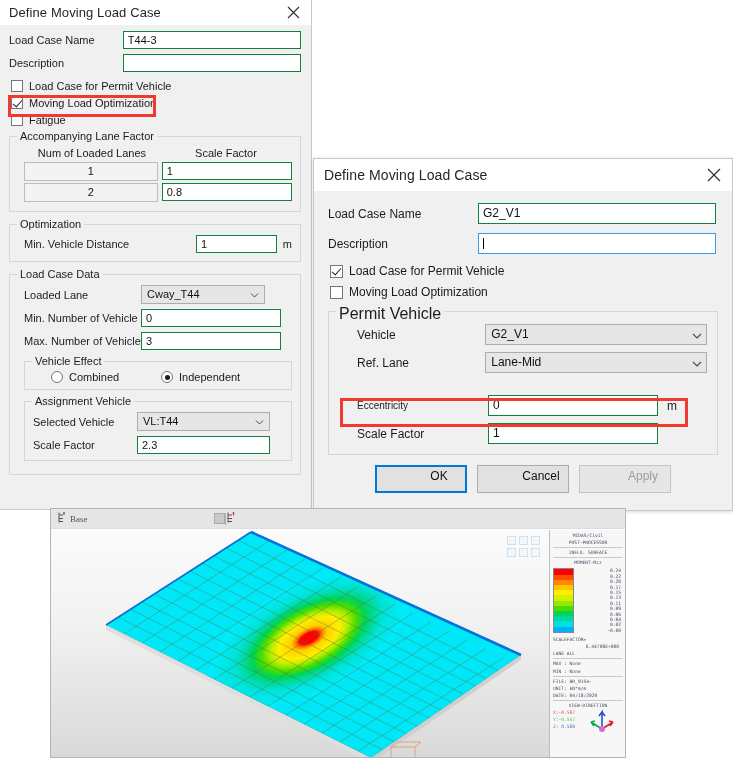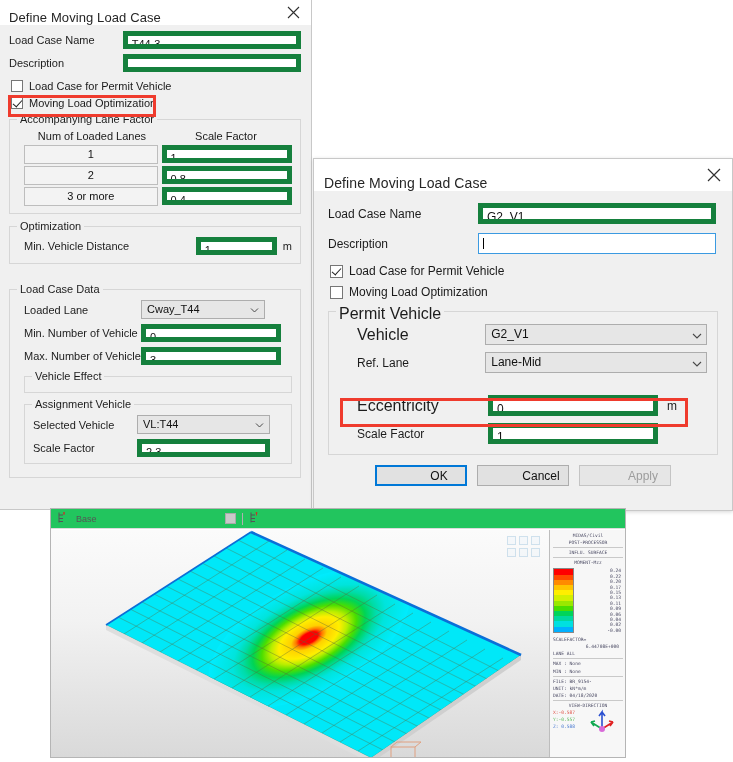--- a/index.html
+++ b/index.html
@@ -9,36 +9,36 @@
     background:#ffffff;
     font-family:"Liberation Sans", sans-serif;
     font-size:11px; color:#1a1a1a;
     overflow:hidden;
   }
 
   
   .dialog { position:absolute; background:#f0f0f0; border:1px solid #c8c8c8; }
   .dlg-title-bar {
     height:26px; background:#ffffff; position:relative;
-    display:flex; align-items:flex-end; padding-left:10px;
+    display:flex; align-items:center; padding-left:10px;
   }
   .dlg-title { font-size:13px; color:#262626; letter-spacing:.1px; }
   .dlg-close {
     position:absolute; right:8px; top:50%; transform:translateY(-50%);
     width:20px; height:20px; display:flex; align-items:center; justify-content:center;
     color:#303030; cursor:default;
   }
   .dlg-close svg { display:block; }
   .dlg-body { padding:6px 10px 8px 10px; }
 
   
   .row { display:flex; align-items:center; margin-bottom:5px; }
   .lbl { color:#1c1c1c; }
   .tbox {
-    background:#ffffff; border:5px solid #15803d;
+    background:#ffffff; border:1px solid #15803d;
     height:18px; line-height:16px; padding:0 4px;
     font-size:11px; color:#111; overflow:hidden; white-space:nowrap;
   }
   .tbox.focused { border:1px solid #3b9ae1; }
   .tbox.caret::before {
     content:""; display:inline-block; width:1px; height:11px;
     background:#000; vertical-align:-2px; margin-right:1px;
   }
   .unit { margin-left:6px; color:#1c1c1c; }
 
@@ -89,37 +89,37 @@
   .lf-head div { text-align:center; font-size:11px; }
   .lf-row { display:flex; margin-bottom:2px; }
   .lf-cell {
     background:#f3f3f3; border:1px solid #bdbdbd; height:19px; line-height:17px;
     text-align:center; font-size:11px; color:#111;
   }
 
   
   .btnbar { display:flex; justify-content:center; gap:10px; margin-top:10px; padding-bottom:4px; }
   .btn {
-    width:92px; height:21px; line-height:21px; text-align:center;
+    width:92px; height:28px; line-height:21px; text-align:center;
     background:#e1e1e1; border:1px solid #adadad; font-size:12px; color:#111;padding-left:36px;
   }
   .btn.default { border:2px solid #0078d7; background:#e1e1e1; line-height:19px; }
   .btn.disabled { color:#9d9d9d; background:#e6e6e6; border-color:#c4c4c4; }
 
   
   .redbox { position:absolute; border:3px solid #ef3b2d; pointer-events:none; }
 
   
   #viewport {
     position:absolute; left:50px; top:508px; width:576px; height:250px;
     background:#ffffff; border:1px solid #b5b5b5; overflow:hidden;
   }
   .vp-toolbar {
-    height:20px; background:#22c55e; border-bottom:1px solid #dcdcdc;
-    display:flex; align-items:center; padding-left:6px; gap:6px;
+    height:20px; background:#e5e5e5; border-bottom:1px solid #dcdcdc;
+    display:flex; align-items:center; padding-left:6px; font-family:Liberation Serif, serif;
   }
   .vp-tool-label { font-size:9px; color:#555; }
   .vp-mini-btn {
     width:11px; height:11px; background:#c9c9c9; border:1px solid #aaa;
     display:inline-block; position:relative;
   }
   .vp-sep { width:1px; height:12px; background:#b0b0b0; }
 
   .vp-main { position:absolute; left:0; top:21px; right:0; bottom:0; display:flex; }
   .vp-scene {
@@ -183,51 +183,51 @@
     <div class="cbrow" style="margin-top:8px">
       <span class="cb"></span>
       <span>Load Case for Permit Vehicle</span>
     </div>
 
     <div class="cbrow">
       <span class="cb checked"></span>
       <span>Moving Load Optimization</span>
     </div>
 
+    <div class="cbrow">
+      <span class="cb"></span>
+      <span>Fatigue</span>
+    </div>
 
     <div class="grp" style="margin-top:10px">
       <span class="grp-title">Accompanying Lane Factor</span>
       <div class="lf-head">
         <div style="width:140px">Num of Loaded Lanes</div>
         <div style="width:136px">Scale Factor</div>
       </div>
       <div class="lf-row">
         <div class="lf-cell" style="width:140px">1</div>
         <div class="tbox" style="width:136px; margin-left:4px">1</div>
       </div>
       <div class="lf-row">
         <div class="lf-cell" style="width:140px">2</div>
         <div class="tbox" style="width:136px; margin-left:4px">0.8</div>
-      </div>
-      <div class="lf-row" style="margin-bottom:0">
-        <div class="lf-cell" style="width:140px">3 or more</div>
-        <div class="tbox" style="width:136px; margin-left:4px">0.4</div>
       </div>
     </div>
 
     <div class="grp" style="margin-top:12px; padding-bottom:8px">
       <span class="grp-title">Optimization</span>
       <div class="row" style="margin-bottom:0">
         <div class="lbl" style="width:180px">Min. Vehicle Distance</div>
         <div class="tbox" style="width:84px">1</div>
         <span class="unit">m</span>
       </div>
     </div>
 
-    <div class="grp" style="margin-top:25px">
+    <div class="grp" style="margin-top:12px">
       <span class="grp-title">Load Case Data</span>
 
       <div class="row">
         <div class="lbl" style="width:117px">Loaded Lane</div>
         <div class="combo" style="width:124px">
           <span>Cway_T44</span>
           <span class="chev">
             <svg width="9" height="9" viewBox="0 0 9 9">
                 <path d="M1 3 L4.5 6.5 L8 3" stroke="#4a4a4a" stroke-width="1" fill="none"></path>
               </svg>
@@ -240,20 +240,30 @@
         <div class="tbox" style="width:140px">0</div>
       </div>
 
       <div class="row">
         <div class="lbl" style="width:117px">Max. Number of Vehicle</div>
         <div class="tbox" style="width:140px">3</div>
       </div>
 
       <div class="grp" style="margin-top:11px; padding:9px 8px 6px 8px">
         <span class="grp-title">Vehicle Effect</span>
+        <div style="display:flex; align-items:center; padding-left:18px">
+          <div style="display:flex; align-items:center; width:110px">
+            <span class="rb"></span>
+            <span>Combined</span>
+          </div>
+          <div style="display:flex; align-items:center">
+            <span class="rb checked"></span>
+            <span>Independent</span>
+          </div>
+        </div>
       </div>
 
       <div class="grp" style="margin-top:11px; padding:10px 8px 6px 8px">
         <span class="grp-title">Assignment Vehicle</span>
         <div class="row">
           <div class="lbl" style="width:104px">Selected Vehicle</div>
           <div class="combo" style="width:133px">
             <span>VL:T44</span>
             <span class="chev">
               <svg width="9" height="9" viewBox="0 0 9 9">
@@ -304,21 +314,21 @@
 
     <div class="cbrow" style="margin:0 0 4px 2px">
       <span class="cb" style="width:13px;height:13px"></span>
       <span style="font-size:12px">Moving Load Optimization</span>
     </div>
 
     <div class="grp" style="margin-top:12px; padding:12px 10px 10px 10px">
       <span class="grp-title" style="font-size:16px">Permit Vehicle</span>
 
       <div class="row" style="margin-bottom:7px; padding-left:18px">
-        <div class="lbl" style="width:131px; font-size:16px">Vehicle</div>
+        <div class="lbl" style="width:131px; font-size:12px">Vehicle</div>
         <div class="combo" style="width:226px; height:21px; line-height:19px; font-size:12px">
           <span>G2_V1</span>
           <span class="chev">
             <svg width="10" height="10" viewBox="0 0 10 10">
                 <path d="M1 3.5 L5 7.5 L9 3.5" stroke="#4a4a4a" stroke-width="1.1" fill="none"></path>
               </svg>
           </span>
         </div>
       </div>
 
@@ -328,21 +338,21 @@
           <span>Lane-Mid</span>
           <span class="chev">
             <svg width="10" height="10" viewBox="0 0 10 10">
                 <path d="M1 3.5 L5 7.5 L9 3.5" stroke="#4a4a4a" stroke-width="1.1" fill="none"></path>
               </svg>
           </span>
         </div>
       </div>
 
       <div class="row" style="margin-bottom:7px; padding-left:18px">
-        <div class="lbl" style="width:131px; font-size:16px">Eccentricity</div>
+        <div class="lbl" style="width:131px; font-size:10px">Eccentricity</div>
         <div class="tbox" style="width:170px; height:21px; line-height:19px; font-size:12px">0</div>
         <span class="unit" style="font-size:12px; margin-left:9px">m</span>
       </div>
 
       <div class="row" style="margin-bottom:0; padding-left:18px">
         <div class="lbl" style="width:131px; font-size:12px">Scale Factor</div>
         <div class="tbox" style="width:170px; height:21px; line-height:19px; font-size:12px">1</div>
       </div>
     </div>
 

